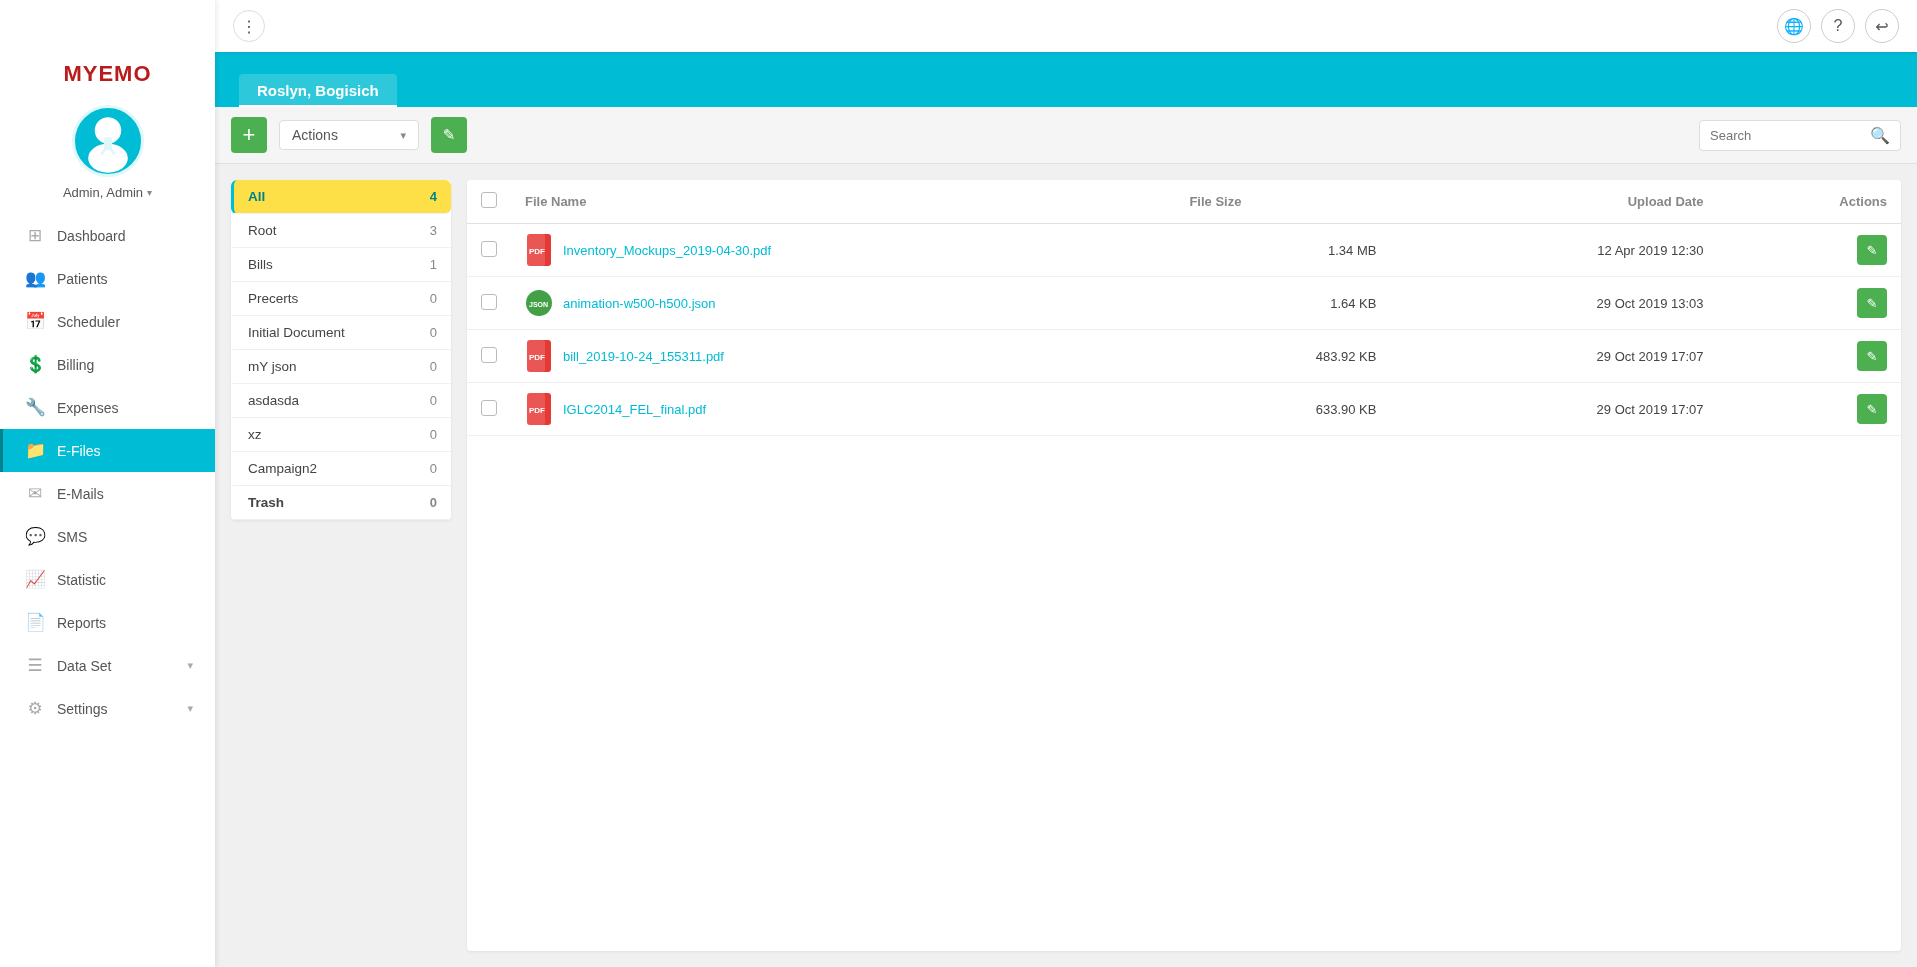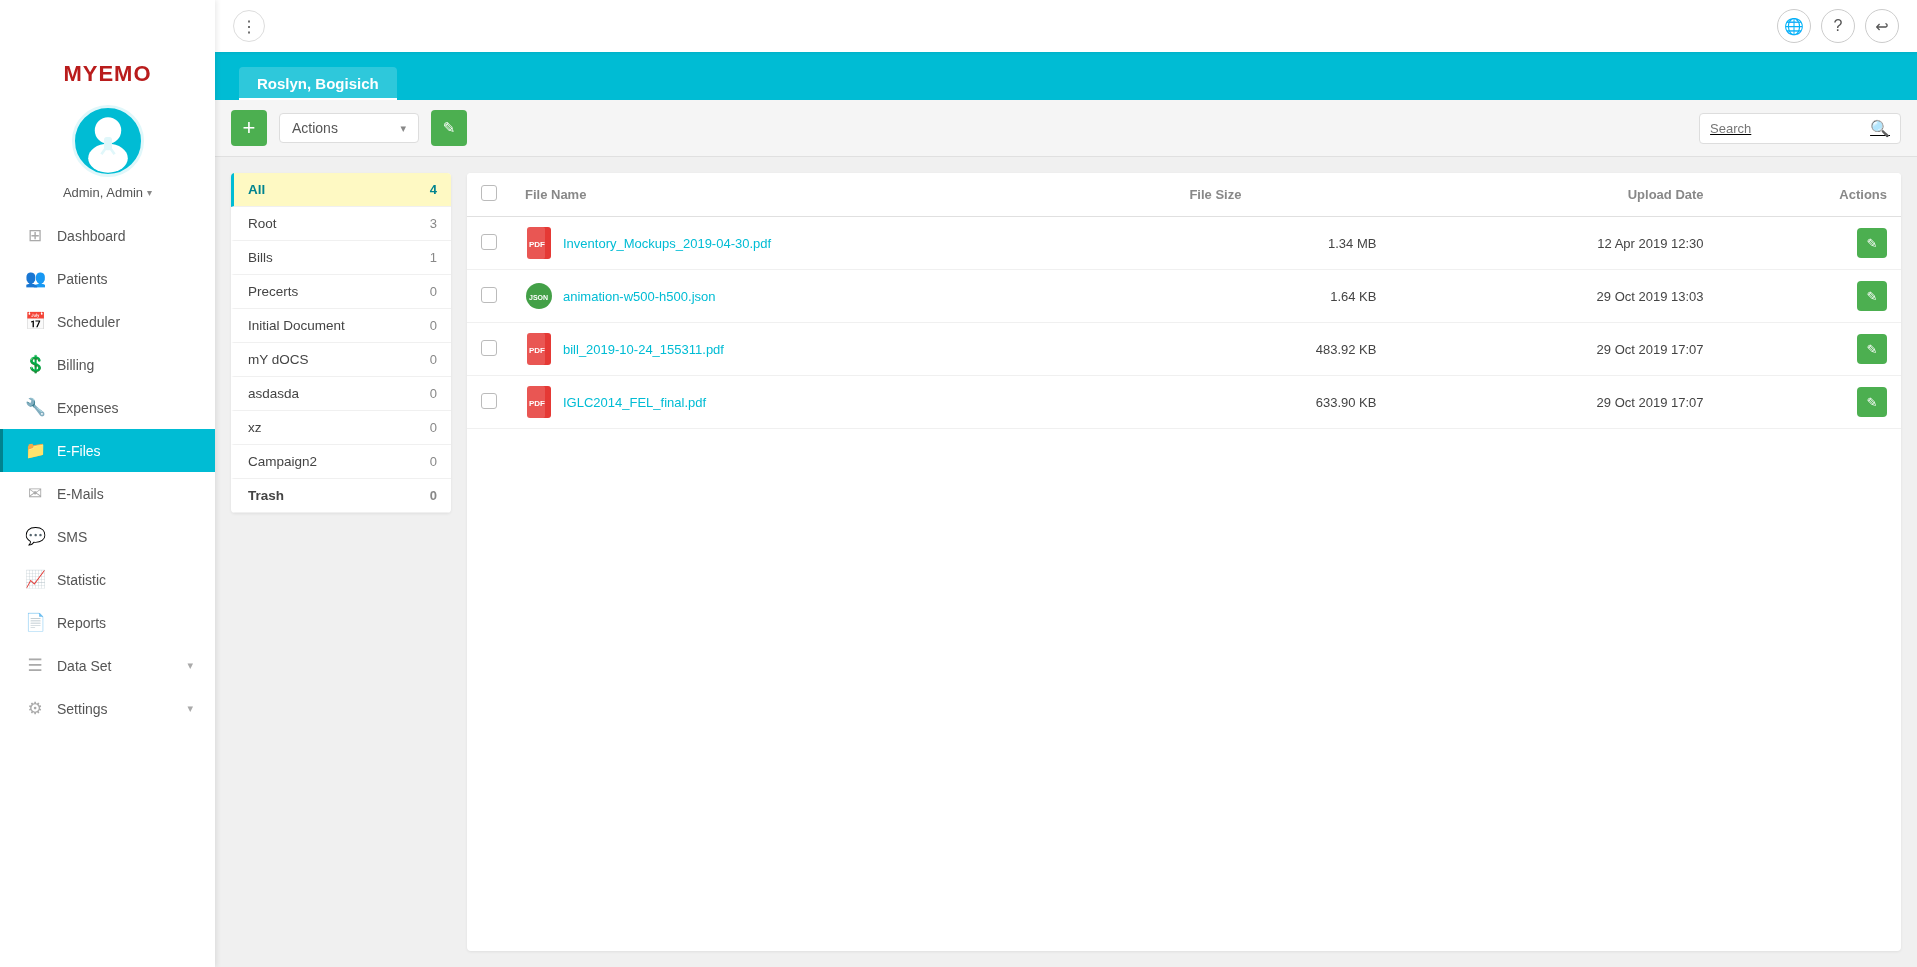--- a/index.html
+++ b/index.html
@@ -119,21 +119,21 @@
       font-size: 16px;
       color: #555;
     }
 
     
     .patient-header {
       background: #00bcd4;
       padding: 0 24px;
       display: flex;
       align-items: flex-end;
-      height: 48px;
+      height: 55px;
     }
     .patient-tab {
       background: rgba(255,255,255,0.18);
       color: #fff;
       font-size: 15px;
       font-weight: 600;
       padding: 8px 18px 6px;
       border-radius: 4px 4px 0 0;
       border-bottom: 2px solid #fff;
       cursor: pointer;
@@ -188,21 +188,20 @@
     .actions-dropdown .chevron-down { margin-left: auto; font-size: 11px; color: #888; }
     .search-box {
       margin-left: auto;
       display: flex;
       align-items: center;
       background: #fff;
       border: 1px solid #ddd;
       border-radius: 4px;
       padding: 5px 10px;
       min-width: 200px;
-      text-decoration: underline;
     }
     .search-box input {
       border: none;
       outline: none;
       font-size: 13px;
       color: #555;
       background: transparent;
       width: 160px;
     }
     .search-icon { color: #00bcd4; font-size: 16px; cursor: pointer; }
@@ -235,23 +234,24 @@
       align-items: center;
       padding: 9px 14px;
       font-size: 13.5px;
       color: #444;
       cursor: pointer;
       border-bottom: 1px solid #f0f0f0;
       border-left: 3px solid transparent;
     }
     .folder-item.active {
       border-left: 3px solid #00bcd4;
-      background: #fef9c3;
+      background: #fde047;
       color: #00838f;
       font-weight: 600;
+      border-radius: 6px;
     }
     .folder-item .folder-count {
       margin-left: auto;
       font-size: 13px;
       color: #888;
     }
     .folder-item.active .folder-count { color: #00838f; }
     .folder-item.trash { font-weight: 700; }
 
     
@@ -482,21 +482,21 @@
   </div>
         <div class="folder-item">
     <span>Precerts</span>
     <span class="folder-count">0</span>
   </div>
         <div class="folder-item">
     <span>Initial Document</span>
     <span class="folder-count">0</span>
   </div>
         <div class="folder-item">
-    <span>mY dOCS</span>
+    <span>mY json</span>
     <span class="folder-count">0</span>
   </div>
         <div class="folder-item">
     <span>asdasda</span>
     <span class="folder-count">0</span>
   </div>
         <div class="folder-item">
     <span>xz</span>
     <span class="folder-count">0</span>
   </div>

